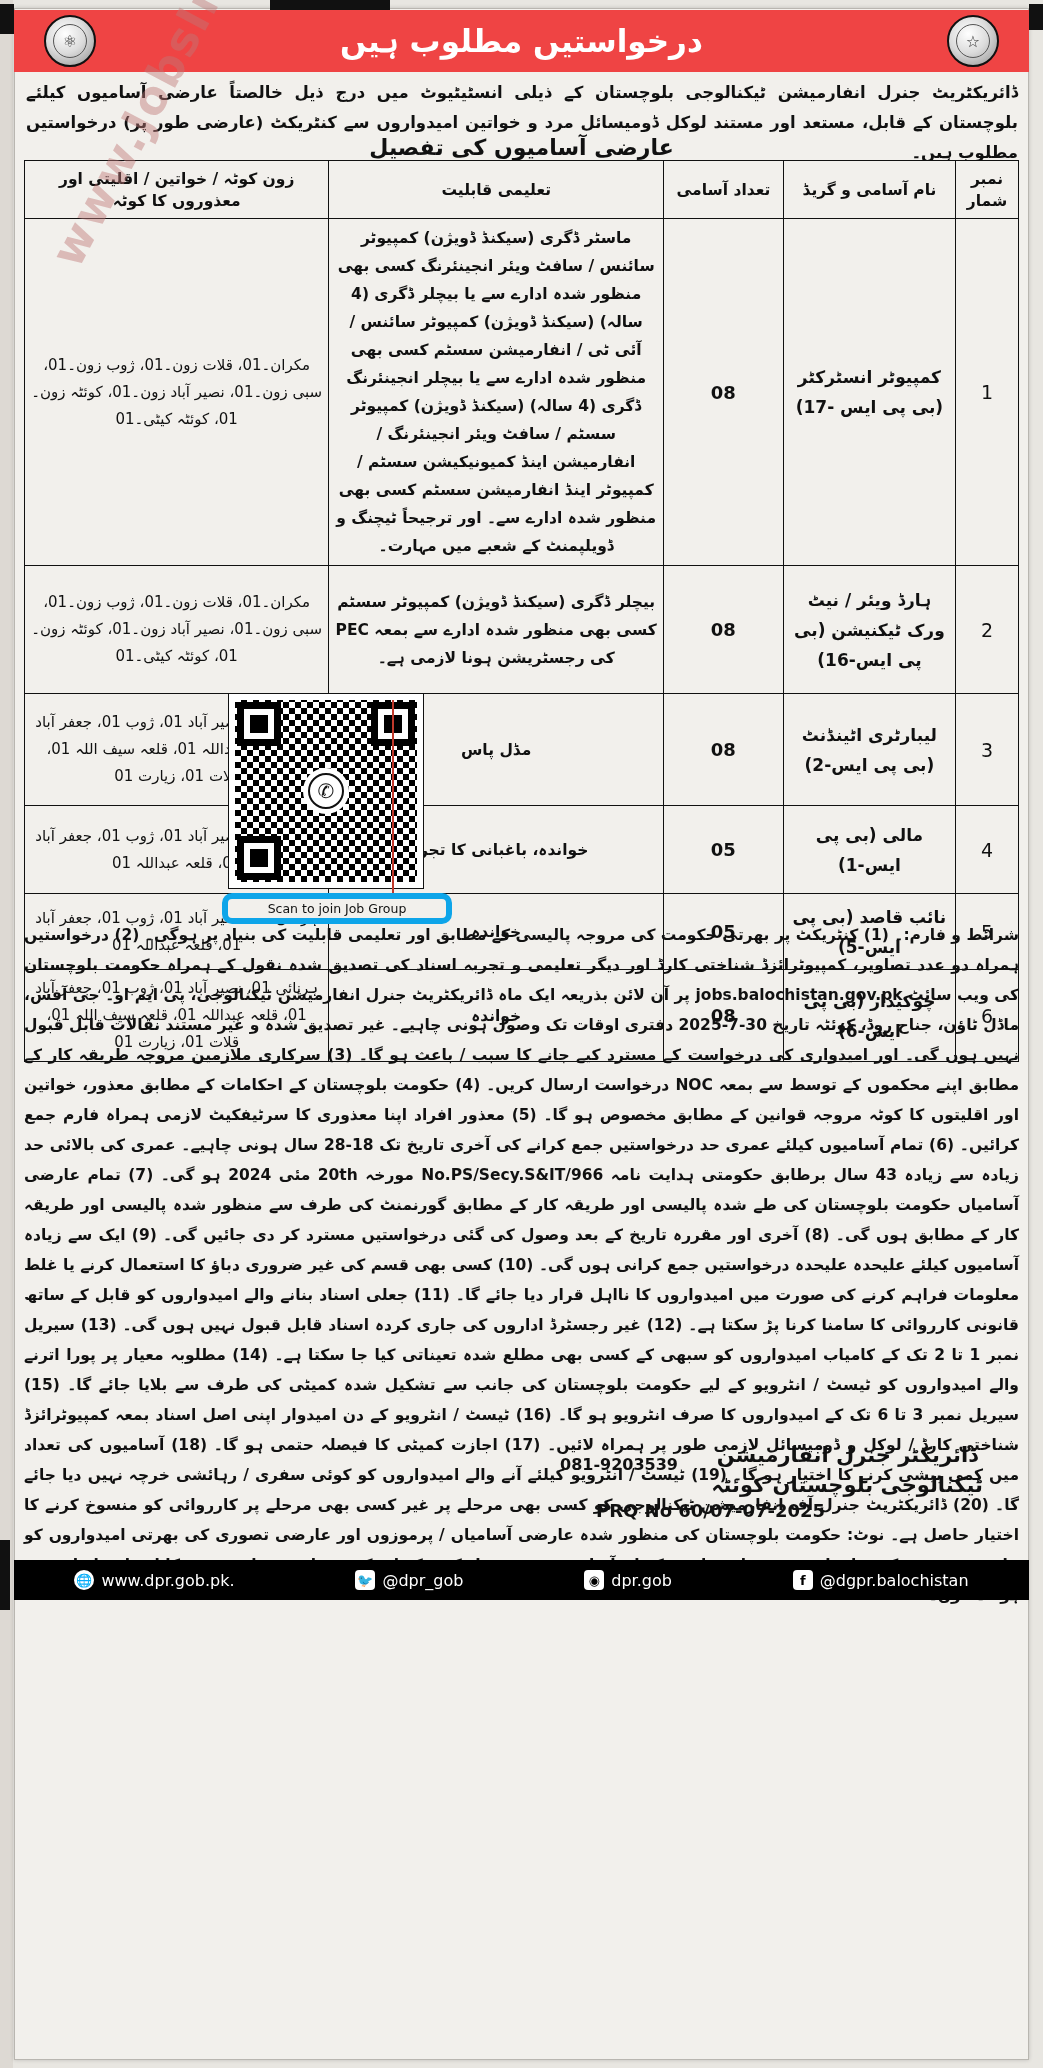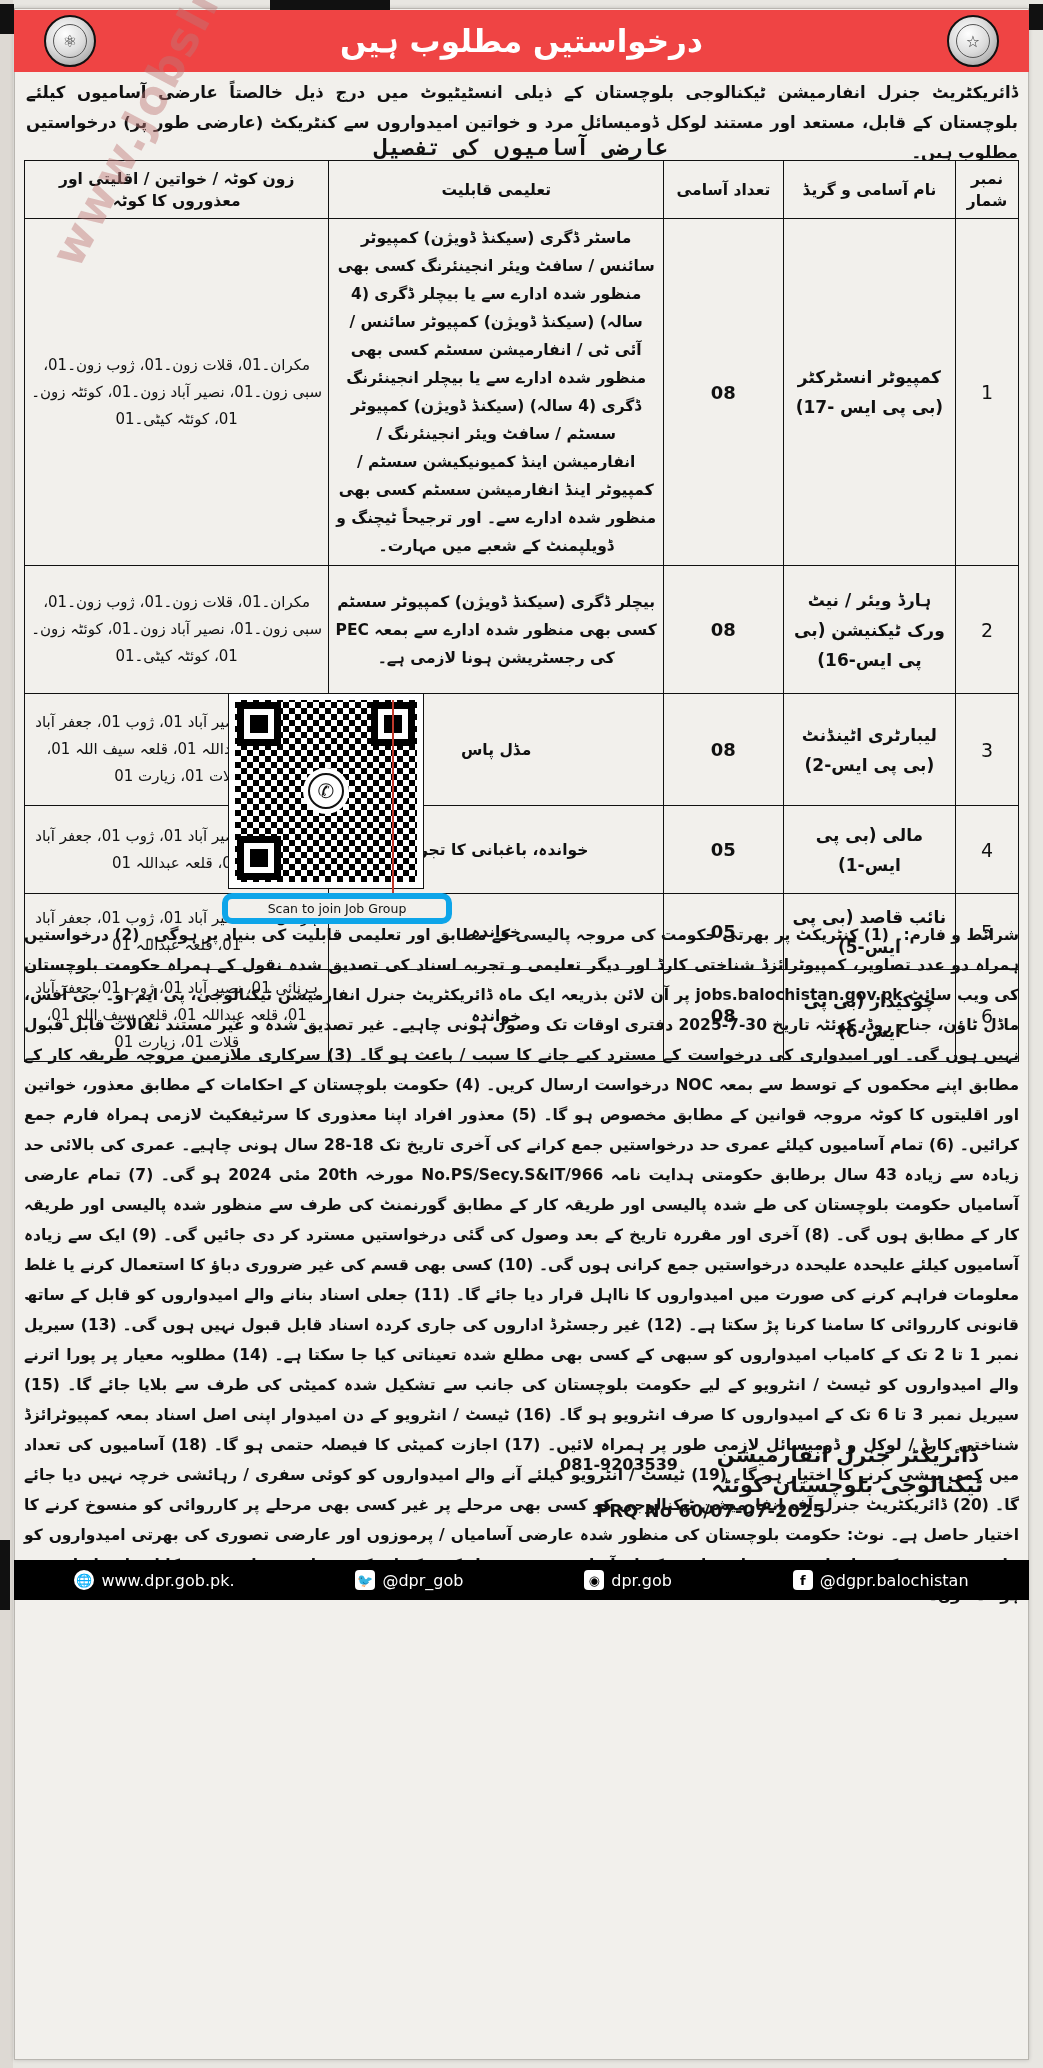--- a/index.html
+++ b/index.html
@@ -77,21 +77,20 @@
     font-weight: 600;
   }
   .sec-title {
     position: absolute;
     left: 0; top: 135px; width: 1043px;
     text-align: center;
     direction: rtl;
     font-size: 22px;
     font-weight: bold;
     color: #111;
-    font-family: Liberation Mono, monospace;
   }
   table.jobs {
     position: absolute;
     left: 24px; top: 160px;
     width: 995px;
     border-collapse: collapse;
     direction: rtl;
     background: #f2f0ec;
   }
   table.jobs th, table.jobs td {

